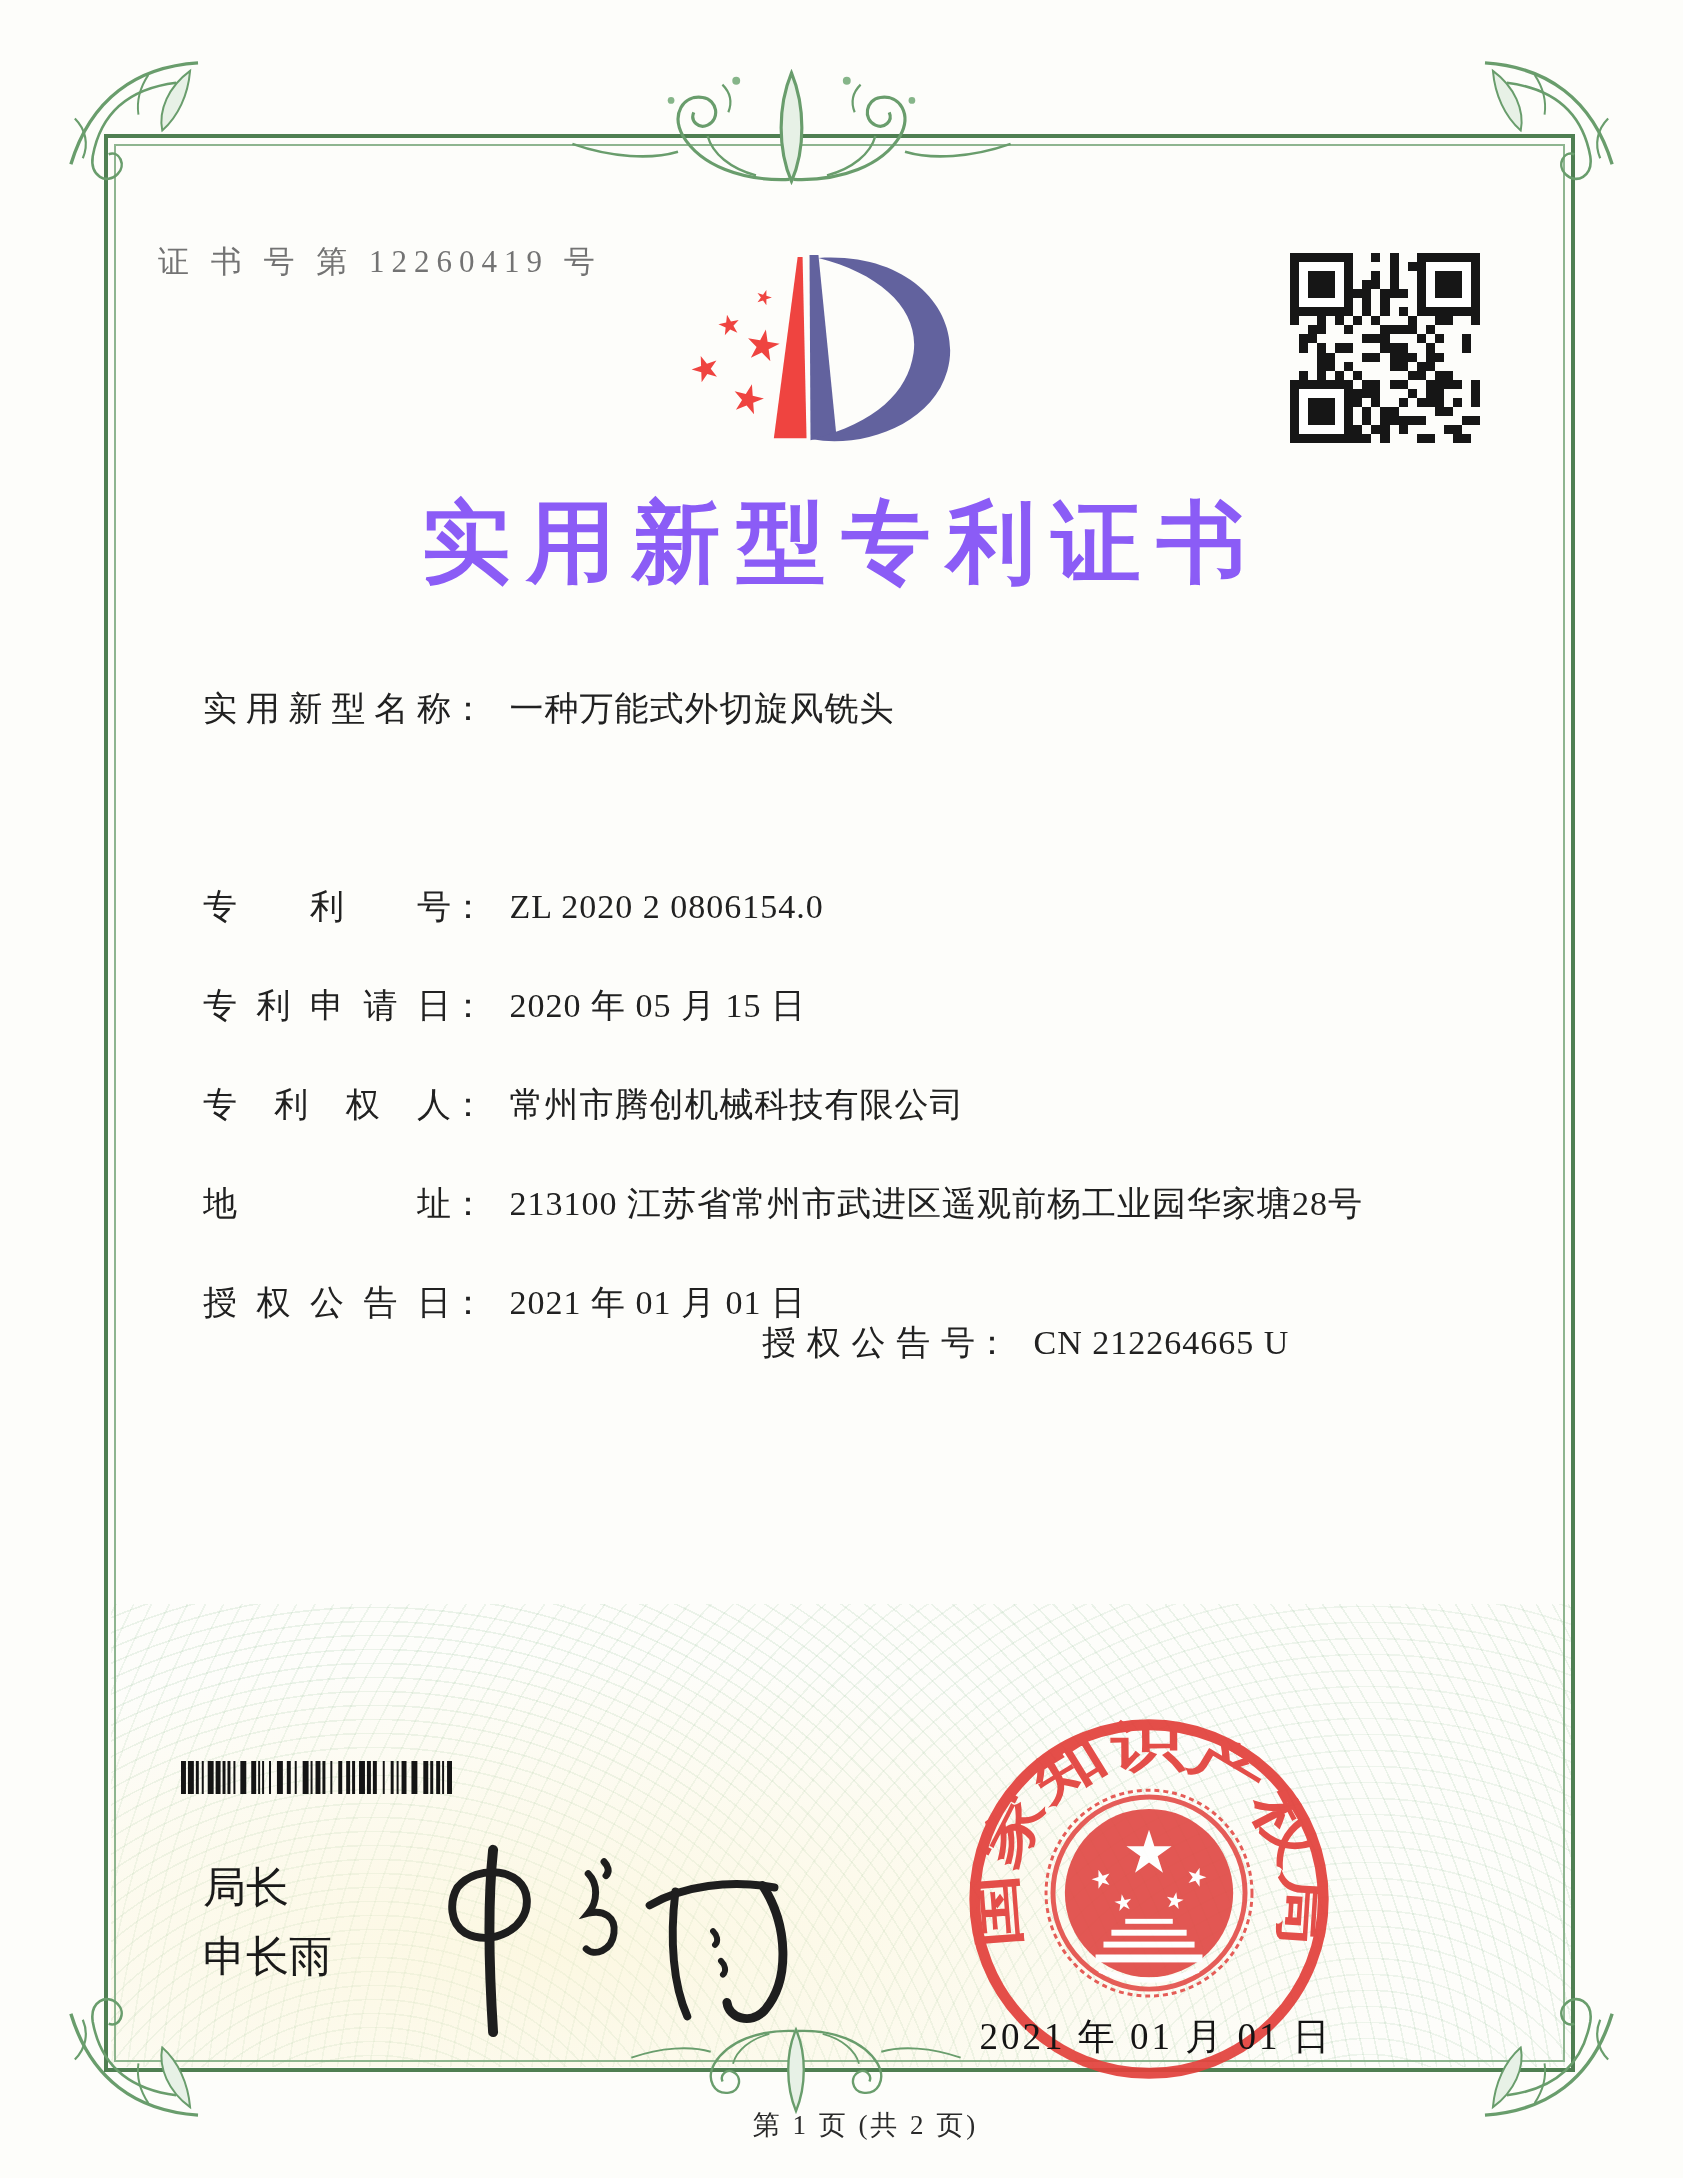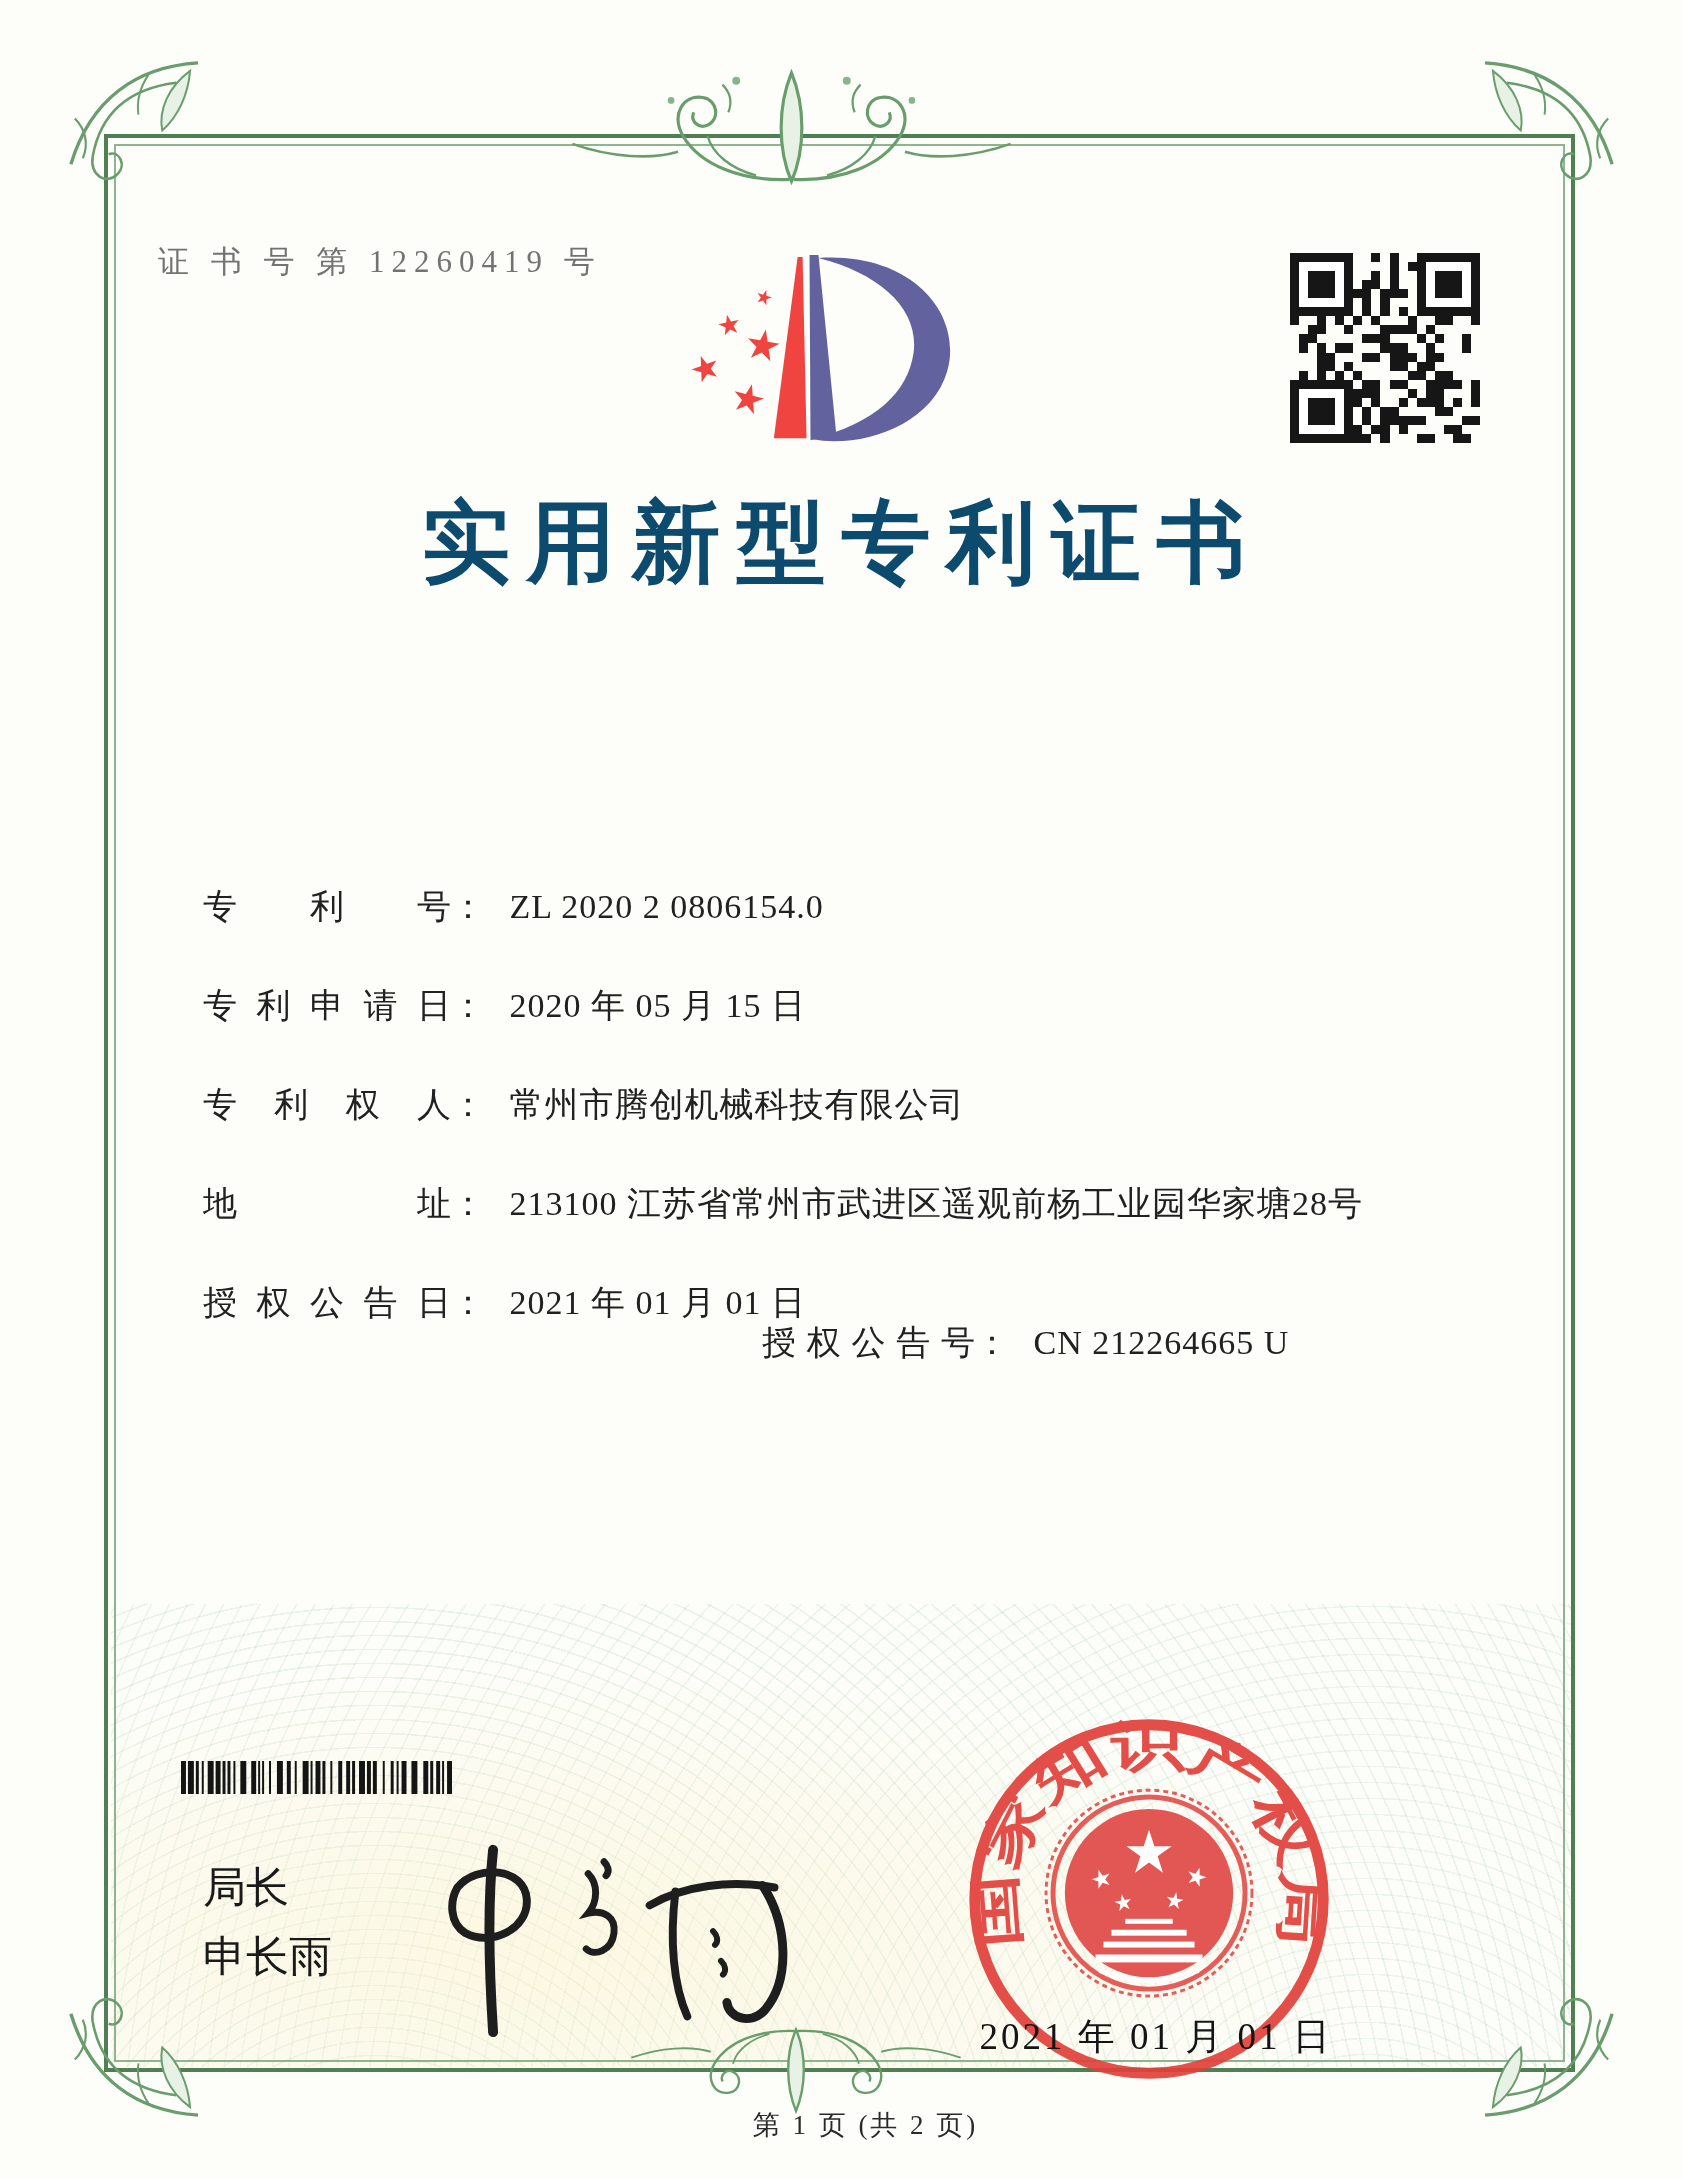--- a/index.html
+++ b/index.html
@@ -26,21 +26,21 @@
     content:"";position:absolute;inset:6px;border:2px solid rgba(122,168,124,.85);
   }
   .orn{position:absolute;pointer-events:none;}
   .certno{
     position:absolute;left:158px;top:241px;font-size:31px;letter-spacing:7px;color:#737373;
   }
   .logo{position:absolute;left:648px;top:244px;width:327px;height:236px;}
   .qr{position:absolute;left:1290px;top:253px;width:190px;height:190px;}
   .title{
     position:absolute;left:0;top:483px;width:100%;text-align:center;
-    font-size:89px;font-weight:700;letter-spacing:16px;color:#0c4a6e;
+    font-size:89px;font-weight:700;letter-spacing:16px;color:#8b5cf6;
   }
   .frow{position:absolute;left:203px;font-size:34px;white-space:nowrap;color:#212121;}
   .flabel{display:inline-block;width:248px;text-align:justify;text-align-last:justify;vertical-align:bottom;}
   .flabel2{display:inline-block;width:213px;text-align:justify;text-align-last:justify;vertical-align:bottom;}
   .fcolon{display:inline-block;}
   .fvalue{margin-left:16px;letter-spacing:1px;}
   .pair2{position:absolute;left:559px;top:16px;margin-top:24px;}
   .paras{
     position:absolute;left:184px;top:1348px;width:1313px;
     font-size:33px;line-height:62px;text-align:justify;color:#242424;
@@ -285,20 +285,24 @@
         <rect x="15" y="1" width="5" height="5" fill="#fff"></rect>
         <rect x="16" y="2" width="3" height="3"></rect>
         <rect x="0" y="14" width="7" height="7"></rect>
         <rect x="1" y="15" width="5" height="5" fill="#fff"></rect>
         <rect x="2" y="16" width="3" height="3"></rect>
       </g>
     </svg>
 
   <div class="title">实用新型专利证书</div>
 
+  <div class="frow" style="top:686px">
+    <span class="flabel">实用新型名称</span><span class="fcolon">：</span>
+    <span class="fvalue">一种万能式外切旋风铣头</span>
+  </div>
   <div class="frow" style="top:884px">
     <span class="flabel">专利号</span><span class="fcolon">：</span>
     <span class="fvalue">ZL 2020 2 0806154.0</span>
   </div>
   <div class="frow" style="top:983px">
     <span class="flabel">专利申请日</span><span class="fcolon">：</span>
     <span class="fvalue">2020 年 05 月 15 日</span>
   </div>
   <div class="frow" style="top:1082px">
     <span class="flabel">专利权人</span><span class="fcolon">：</span>

